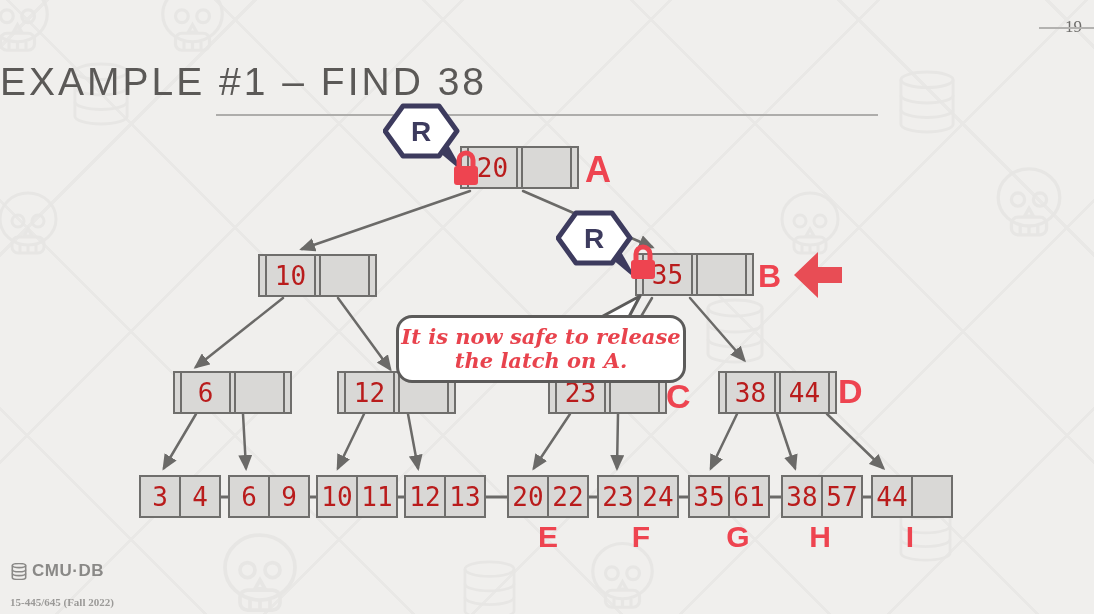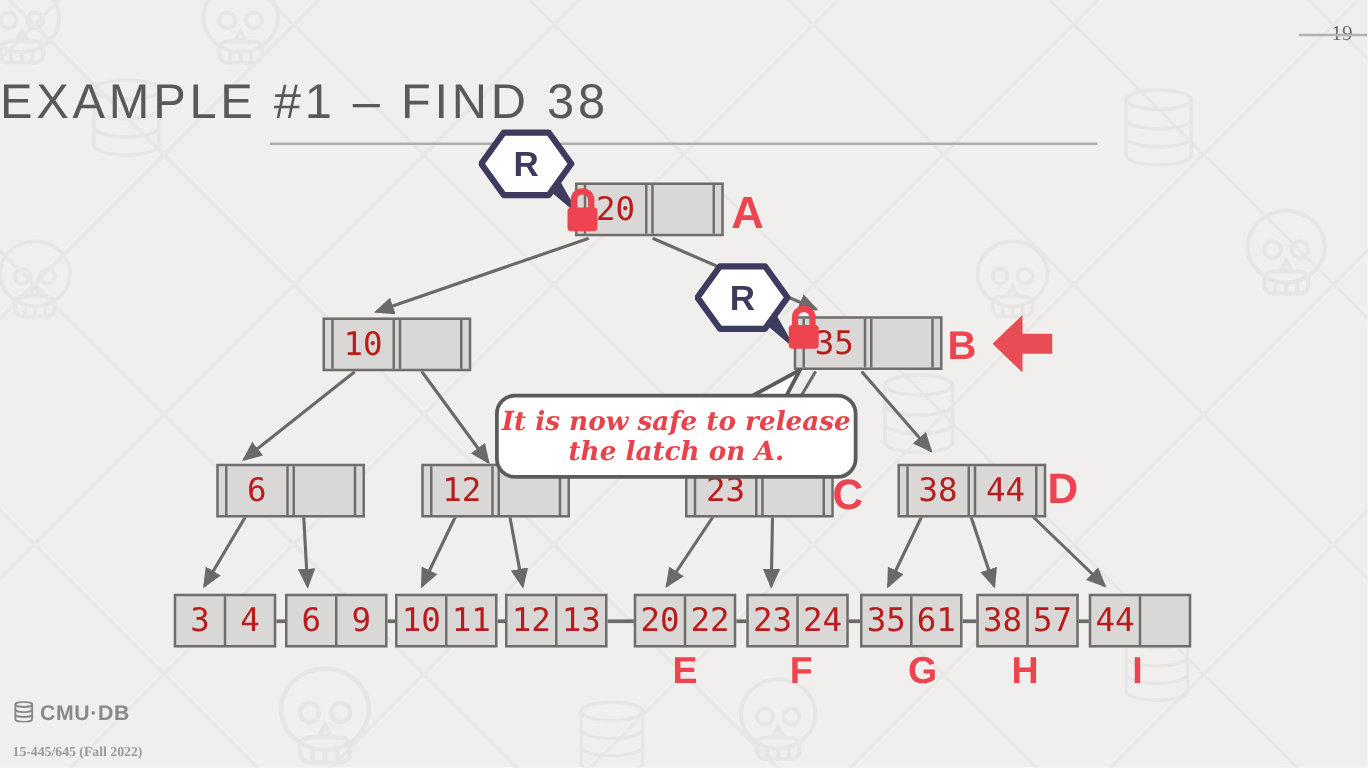--- a/index.html
+++ b/index.html
@@ -43,21 +43,21 @@
   #red-arrow{position:absolute;left:794px;top:252px;z-index:4;}
 
   #bubble-tail{position:absolute;left:0;top:0;z-index:5;}
   #bubble{position:absolute;left:352px;top:315px;width:290px;height:68px;box-sizing:border-box;z-index:6;
     background:#ffffff;border:3px solid #5c5b5a;border-radius:16px;
     display:flex;align-items:center;justify-content:center;margin-left:44px;}
   #bubble .txt{font-family:"DejaVu Serif",serif;font-style:italic;font-weight:bold;
     font-size:21px;line-height:1.12;color:#e8434d;text-align:center;}
 
   #footer{position:absolute;left:10px;bottom:6px;z-index:8;}
-  #footer-logo{display:flex;align-items:flex-start;gap:4px;color:#8a8987;font-weight:bold;font-size:17px;letter-spacing:0.5px;}
+  #footer-logo{display:flex;align-items:center;gap:4px;color:#8a8987;font-weight:bold;font-size:17px;letter-spacing:0.5px;}
   #footer-course{font-family:"Liberation Serif",serif;font-weight:bold;font-size:11px;color:#9b9a98;margin-top:15px;}
 </style>
 </head>
 <body>
 
 <div id="canvas">
 
   <div class="wm" style="left:150px;top:-22px">
     <svg width="85" height="85" viewBox="0 0 80 80">
         <ellipse cx="40" cy="34" rx="28" ry="26"></ellipse>

